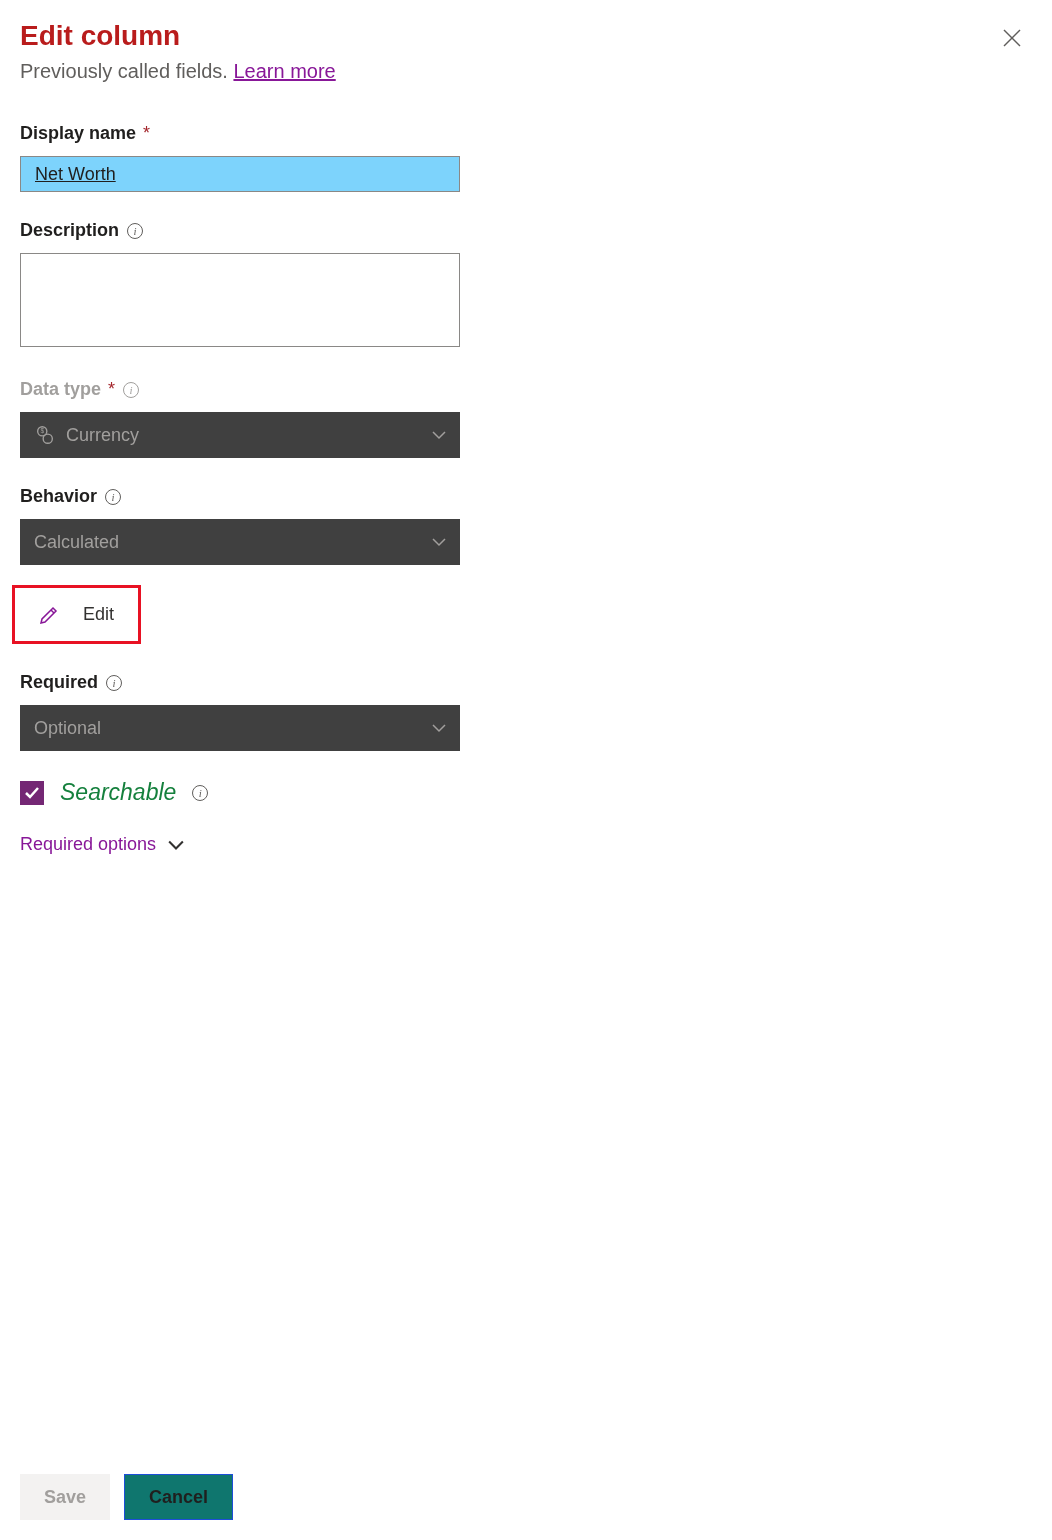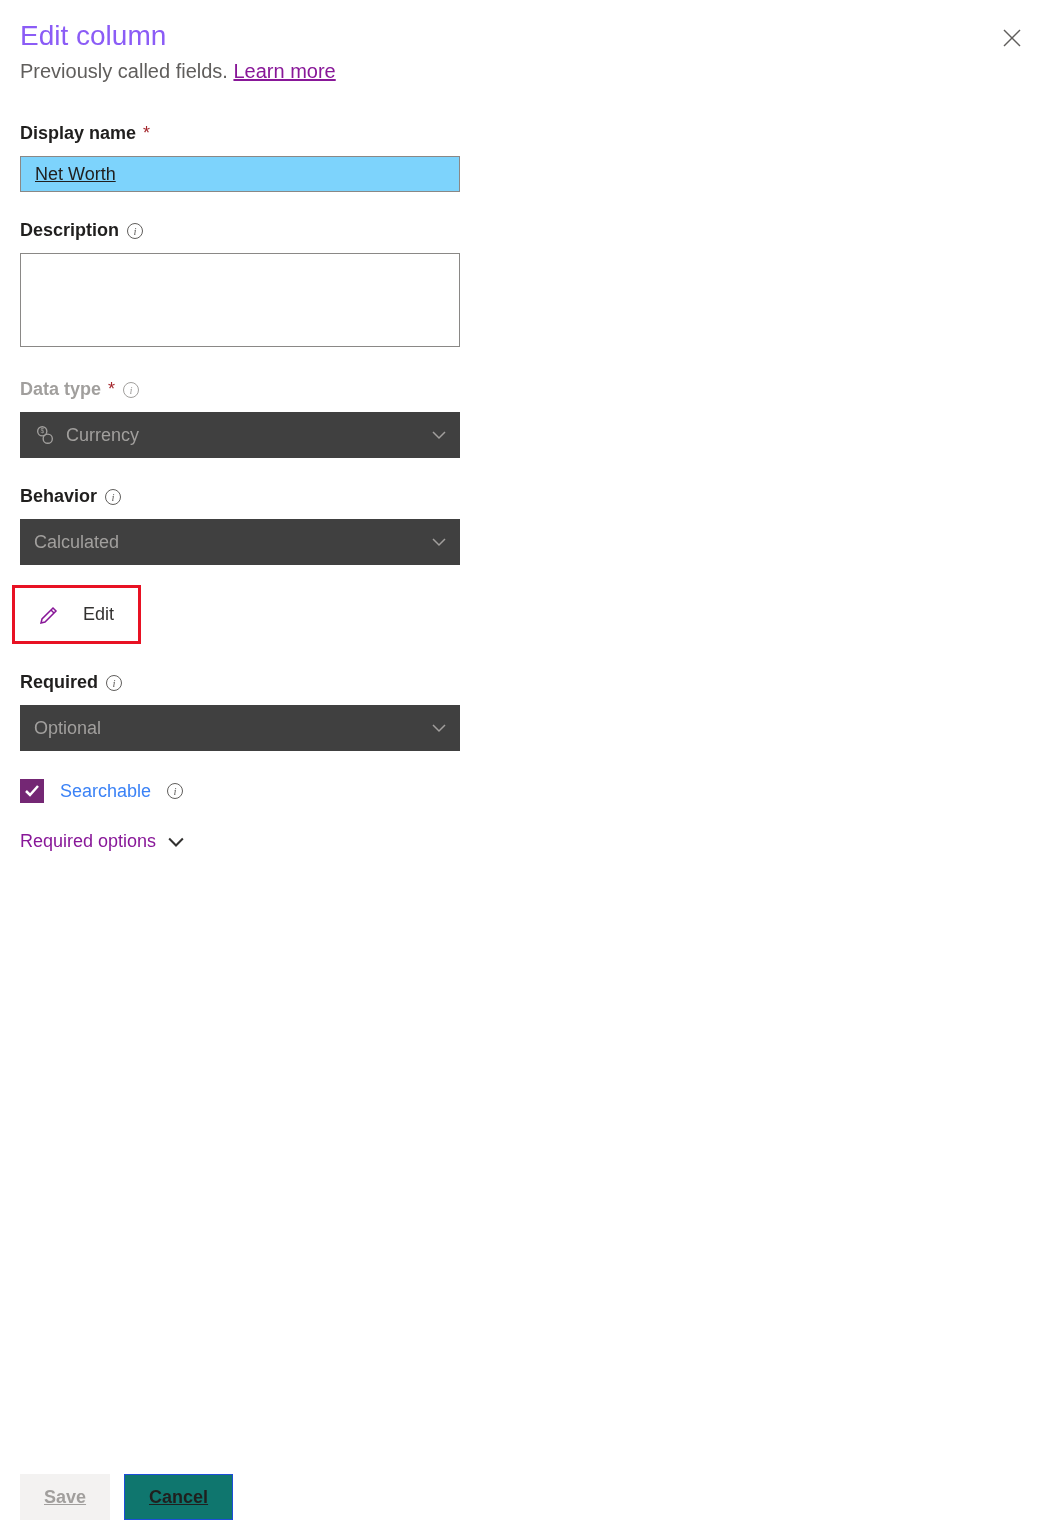--- a/index.html
+++ b/index.html
@@ -18,22 +18,22 @@
       display: flex;
       justify-content: space-between;
       align-items: flex-start;
       margin-bottom: 40px;
     }
     .header-left {
       flex: 1;
     }
     .title {
       font-size: 28px;
-      font-weight: 400;
-      color: #8b5cf6;
+      font-weight: 700;
+      color: #b91c1c;
       margin-bottom: 8px;
     }
     .subtitle {
       font-size: 20px;
       color: #605e5c;
     }
     .learn-more {
       color: #881798;
       text-decoration: underline;
       cursor: pointer;
@@ -176,22 +176,23 @@
       align-items: center;
       justify-content: center;
       cursor: pointer;
     }
     .checkmark {
       color: white;
       width: 16px;
       height: 16px;
     }
     .checkbox-label {
-      font-size: 18px;
-      color: #3b82f6;
+      font-size: 23px;
+      color: #15803d;
+      font-style: italic;
     }
     .advanced-options {
       display: flex;
       align-items: center;
       gap: 12px;
       font-size: 18px;
       color: #881798;
       cursor: pointer;
     }
     .footer {
@@ -201,21 +202,20 @@
       display: flex;
       gap: 14px;
     }
     .btn {
       height: 46px;
       padding: 0 24px;
       font-size: 18px;
       font-weight: 600;
       border: none;
       cursor: pointer;
-      text-decoration: underline;
     }
     .btn-save {
       background: #f3f2f1;
       color: #a19f9d;
       cursor: not-allowed;
     }
     .btn-cancel {
       background: #0f766e;
       border: 1px solid #1d4ed8;
       color: #201f1e;

